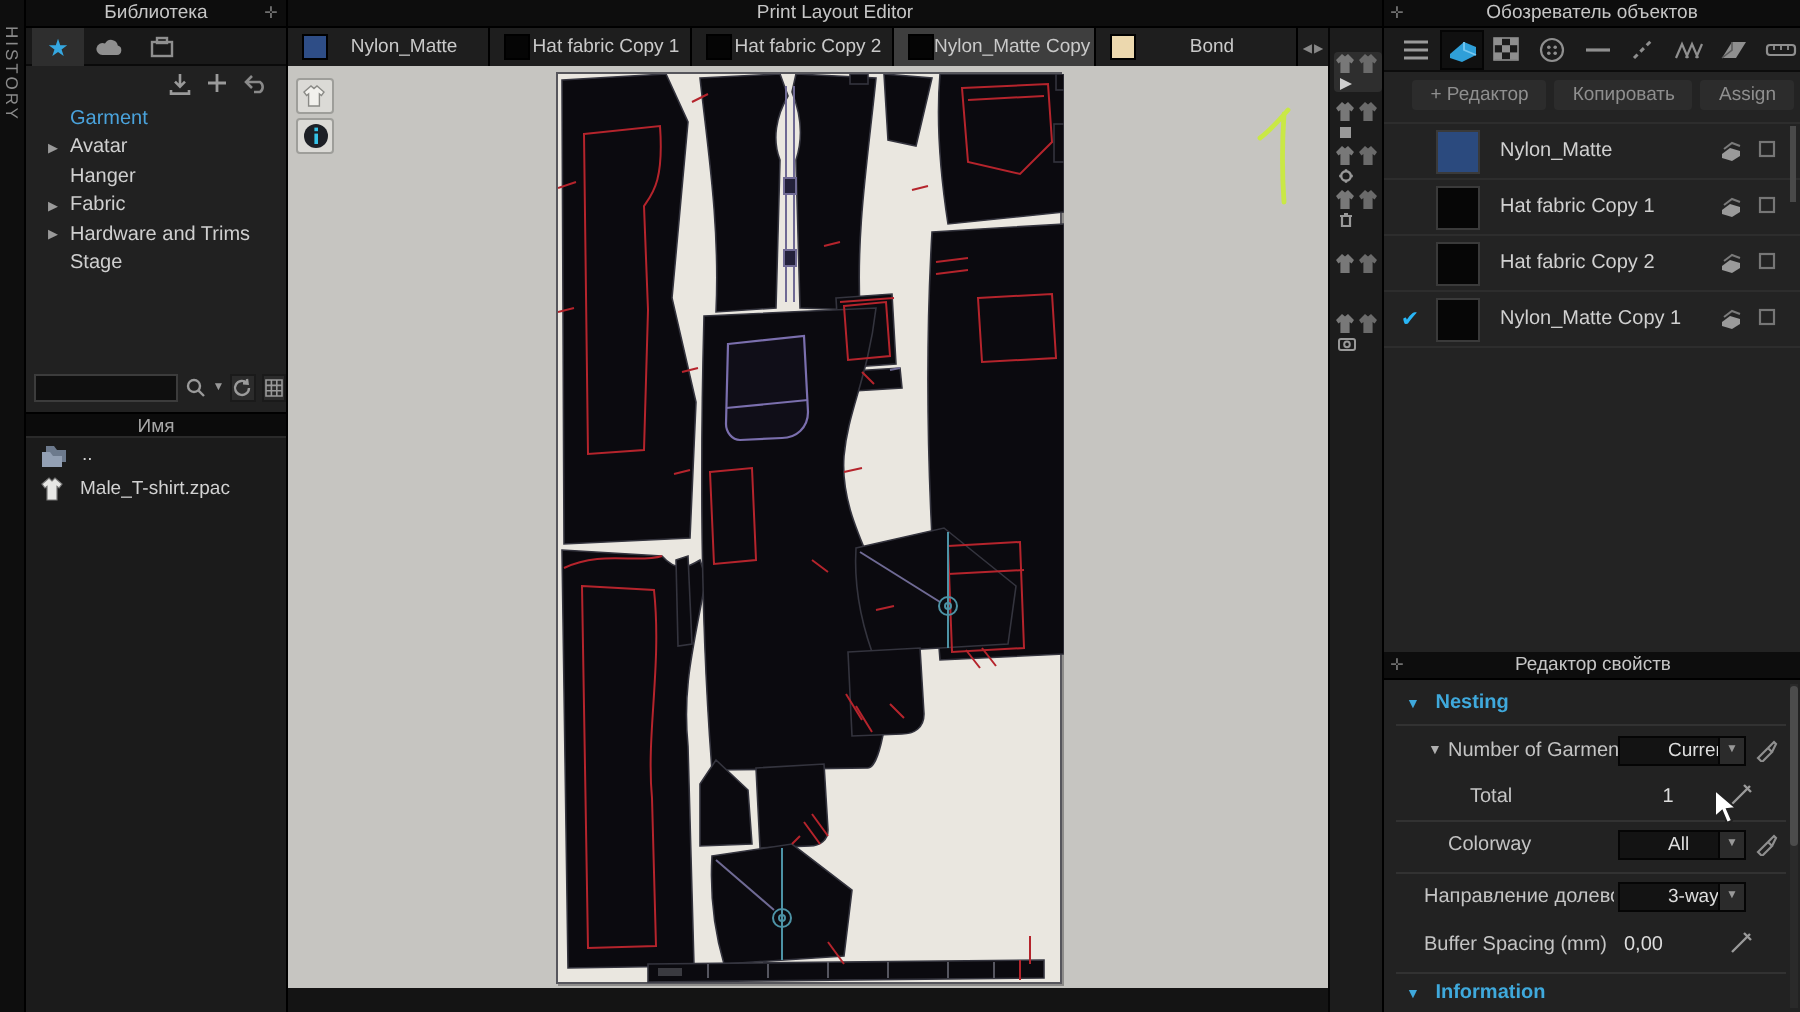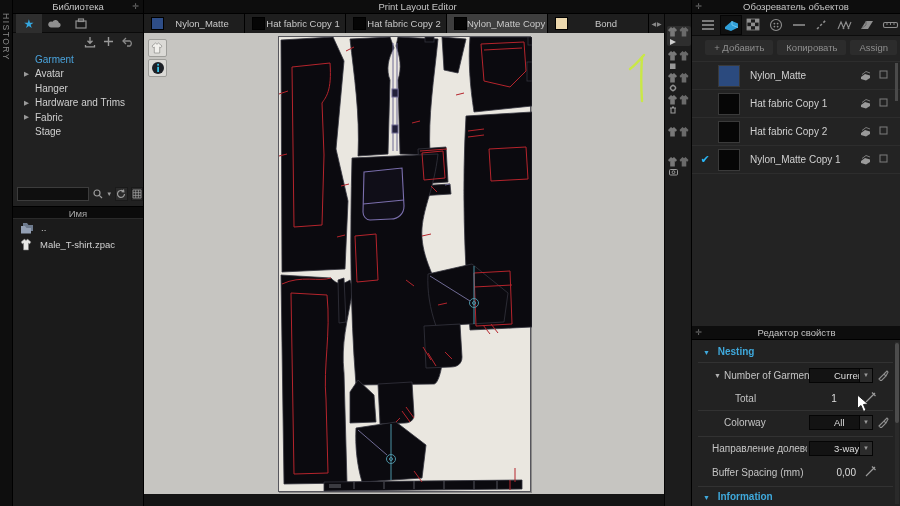--- a/index.html
+++ b/index.html
@@ -170,25 +170,25 @@
     </div>
     <div class="tree-item">
       <span class="chev">▶</span>
       <span>Avatar</span>
     </div>
     <div class="tree-item">
       <span>Hanger</span>
     </div>
     <div class="tree-item">
       <span class="chev">▶</span>
-      <span>Hardware and Trims</span>
+      <span>Fabric</span>
     </div>
     <div class="tree-item">
       <span class="chev">▶</span>
-      <span>Fabric</span>
+      <span>Hardware and Trims</span>
     </div>
     <div class="tree-item">
       <span>Stage</span>
     </div>
   </div>
   <div class="search-row">
     <input class="search-input" value="" style="">
     <svg width="13" height="12">
       <circle cx="5" cy="5" r="3" fill="none" stroke="#9a9a9a" stroke-width="1.2"></circle>
       <path d="M7.3,7.3 L10,10" stroke="#9a9a9a" stroke-width="1.2"></path>
@@ -462,21 +462,21 @@
     </div>
     <div class="ot-btn">
       <svg width="17" height="10">
         <rect x="1.5" y="2.5" width="14" height="5" rx="1.5" fill="none" stroke="#8f8f8f" stroke-width="1.1"></rect>
         <path d="M5,2.5 V5 M8.5,2.5 V5 M12,2.5 V5" stroke="#8f8f8f" stroke-width="0.9"></path>
       </svg>
     </div>
   </div>
 
   <div id="obj-actions">
-    <div class="act-btn">+ Добавить</div>
+    <div class="act-btn">+ Редактор</div>
     <div class="act-btn">Копировать</div>
     <div class="act-btn">Assign</div>
   </div>
 
   <div id="obj-list">
     <div class="obj-row">
       <span class="obj-check"></span>
       <span class="obj-swatch" style="background-color: rgb(43, 74, 126);"></span>
       <span class="obj-label">Nylon_Matte</span>
       <span class="obj-icons">
@@ -573,21 +573,21 @@
     </svg>
     <div class="sep" style="top:96px"></div>
 
     <span class="prop-label" style="left:20px; top:103px">Направление долевой л</span>
     <div class="drop" style="left:117px; top:101px">
       <span>3-way</span>
       <span class="caret">▼</span>
     </div>
 
     <span class="prop-label" style="left:20px; top:127px">Buffer Spacing (mm)</span>
-    <span class="prop-value" style="left:120px; top:127px; width:44px; text-align:right">0,00</span>
+    <span class="prop-value" style="left:120px; top:127px; width:44px; text-align:left">0,00</span>
     <svg class="row-icon" style="left:172px; top:124px" width="14" height="14">
       <path d="M2,12 L9,5 M9,5 L11,3 M8,2.5 L11.5,6" fill="none" stroke="#9a9a9a" stroke-width="1.2"></path>
     </svg>
     <div class="sep" style="top:146px"></div>
 
     <div class="sec-head" style="left:11px; top:151px">
       <span class="sec-arrow">▼</span>
       <span>Information</span>
     </div>
   </div>

